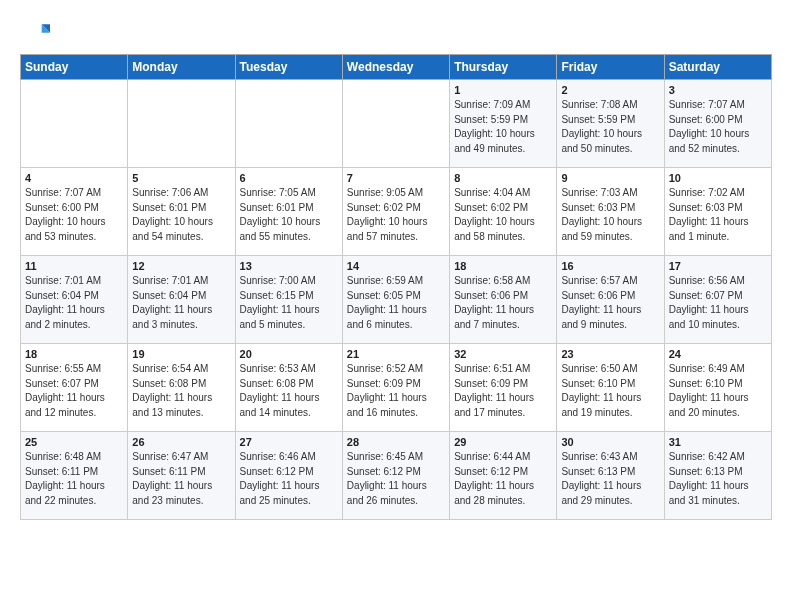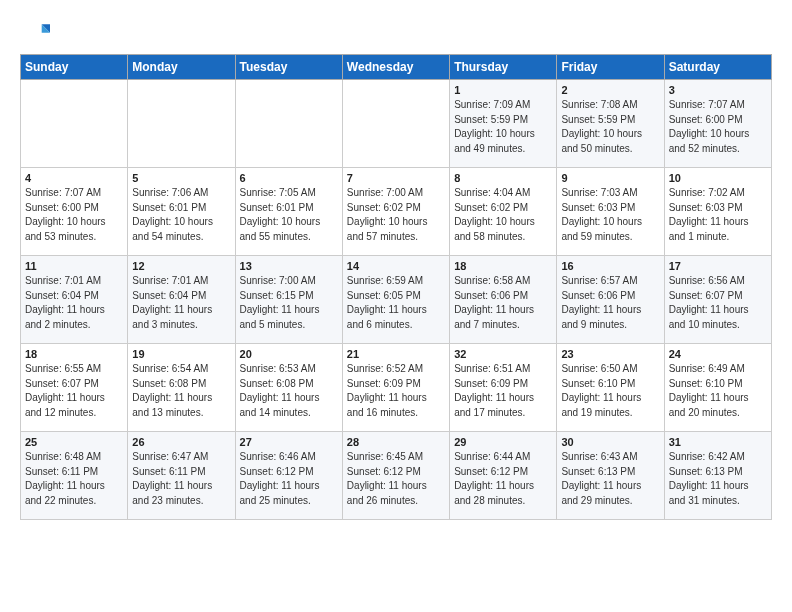--- a/index.html
+++ b/index.html
@@ -182,21 +182,21 @@
           </td>
           <td>
             <span class="day-num">6</span>
             <div class="day-info">Sunrise: 7:05 AM
 Sunset: 6:01 PM
 Daylight: 10 hours
 and 55 minutes.</div>
           </td>
           <td>
             <span class="day-num">7</span>
-            <div class="day-info">Sunrise: 7:00 AM
+            <div class="day-info">Sunrise: 9:05 AM
 Sunset: 6:02 PM
 Daylight: 10 hours
 and 57 minutes.</div>
           </td>
           <td>
             <span class="day-num">8</span>
             <div class="day-info">Sunrise: 4:04 AM
 Sunset: 6:02 PM
 Daylight: 10 hours
 and 58 minutes.</div>

